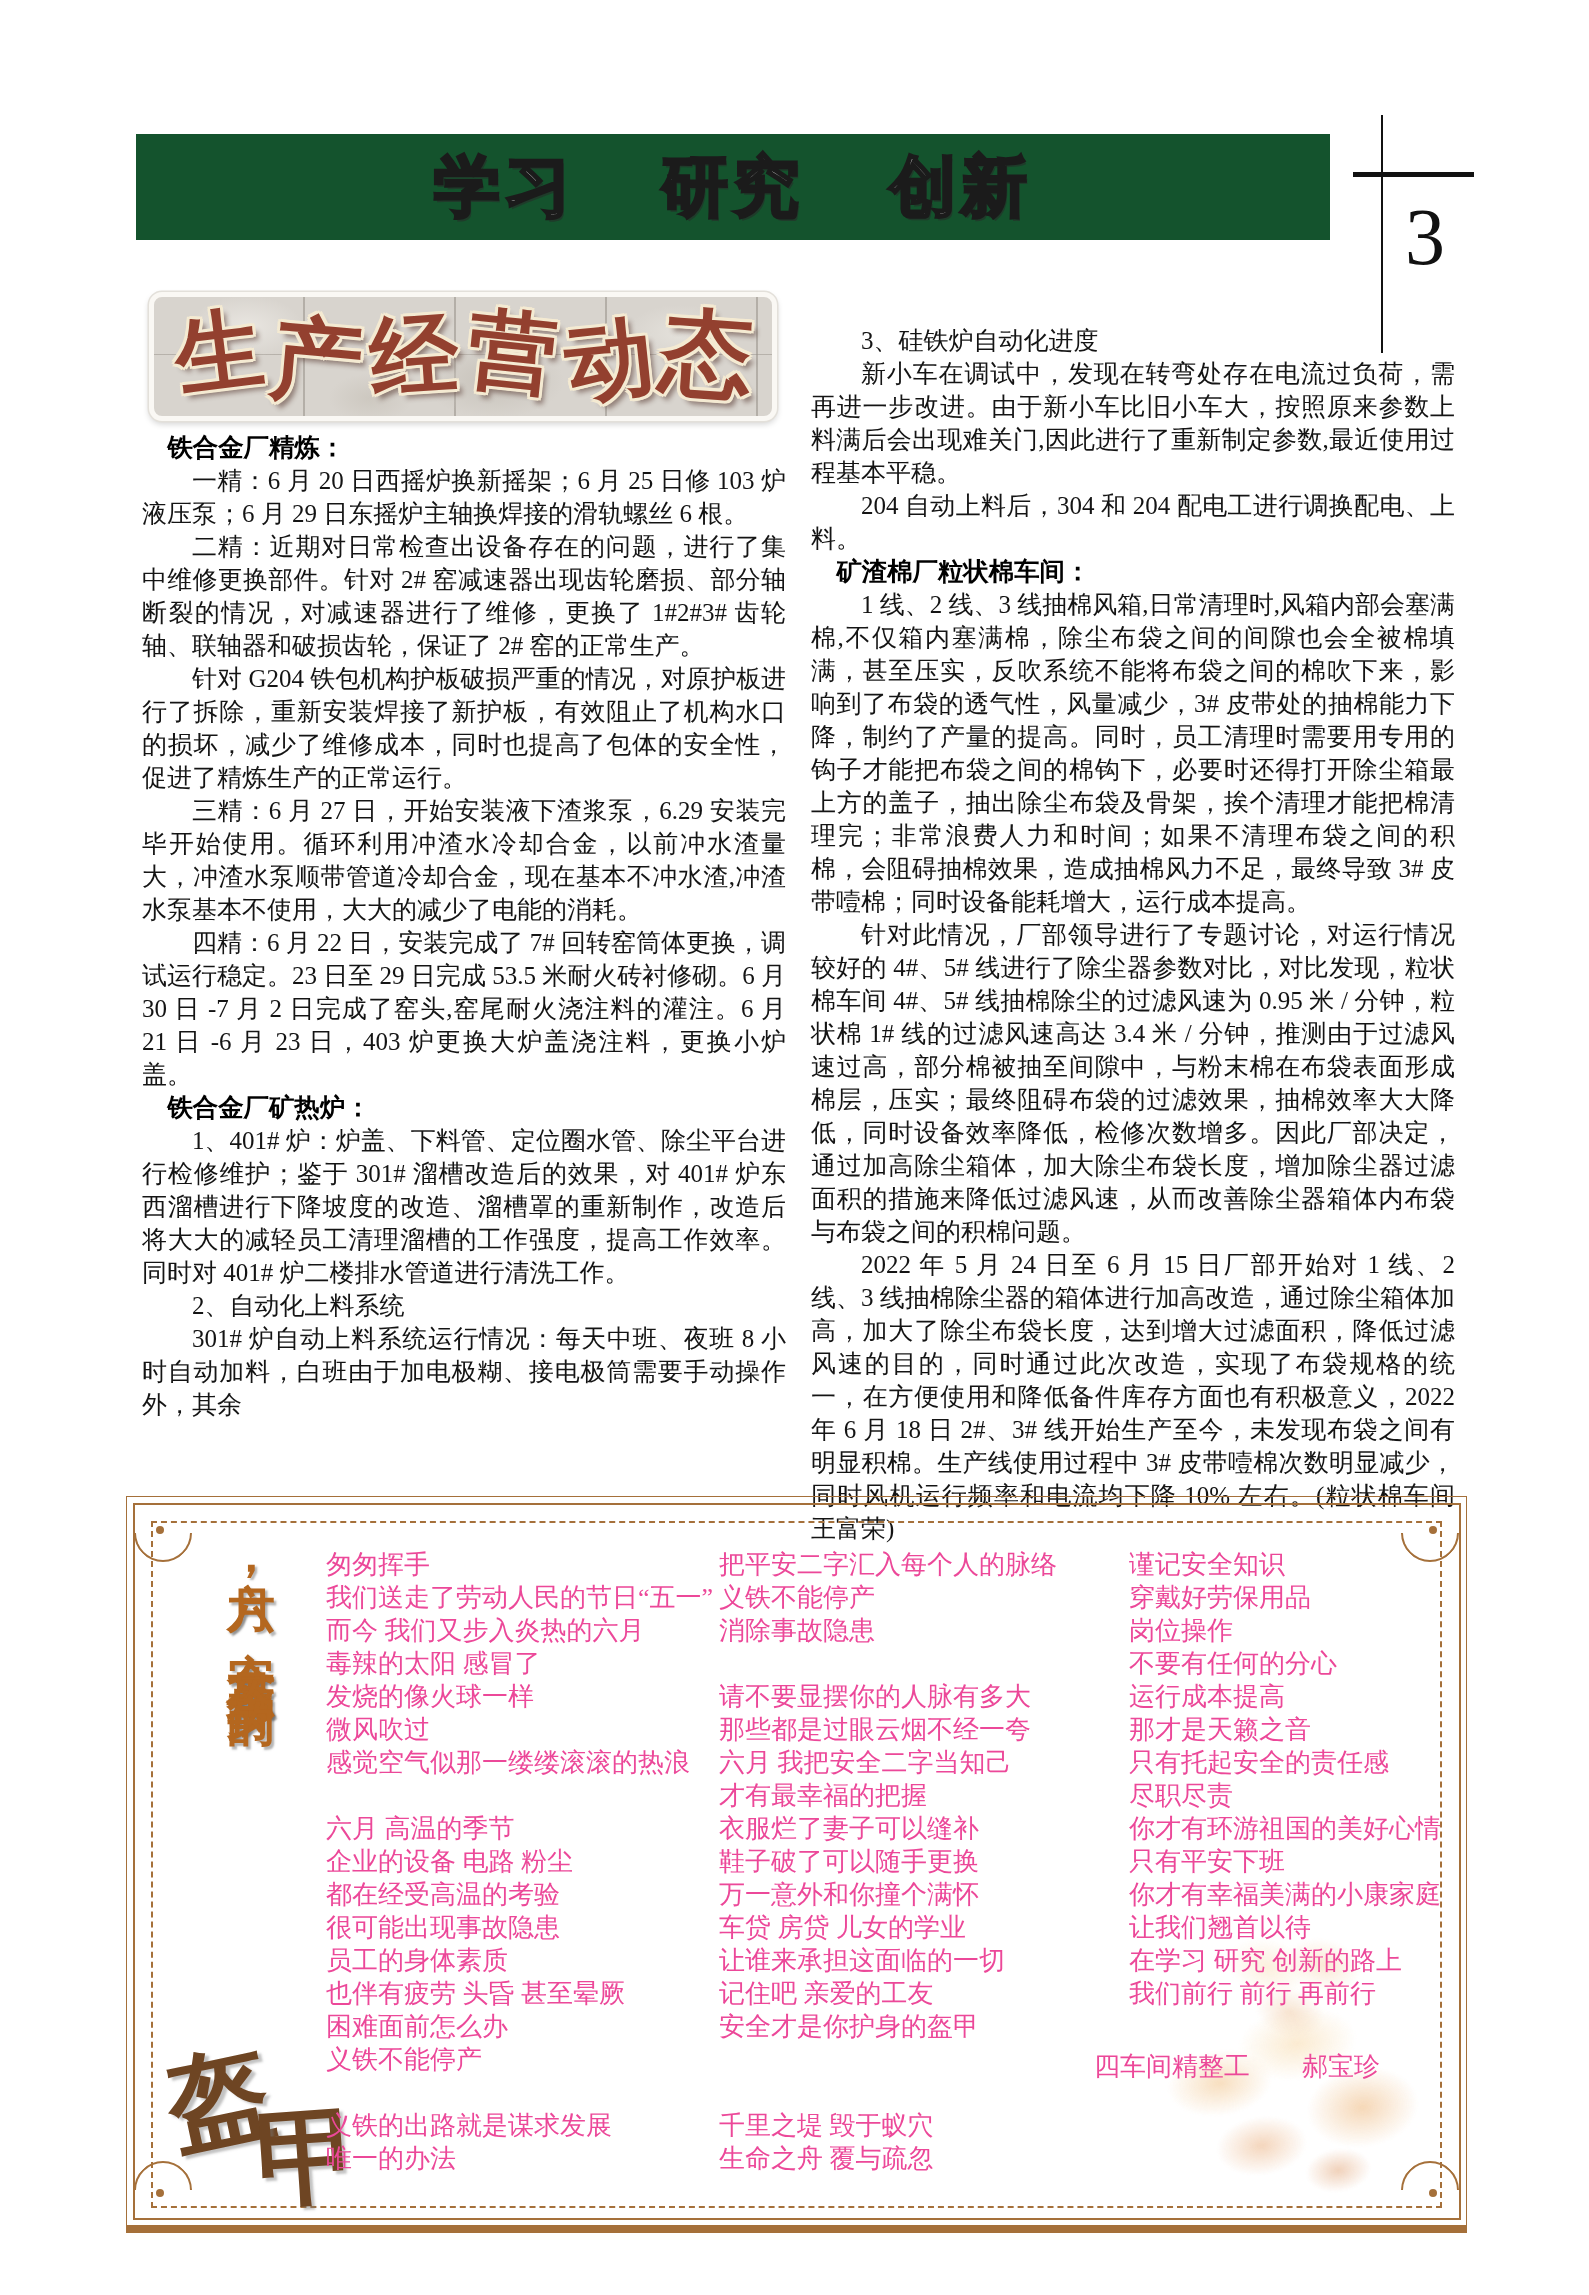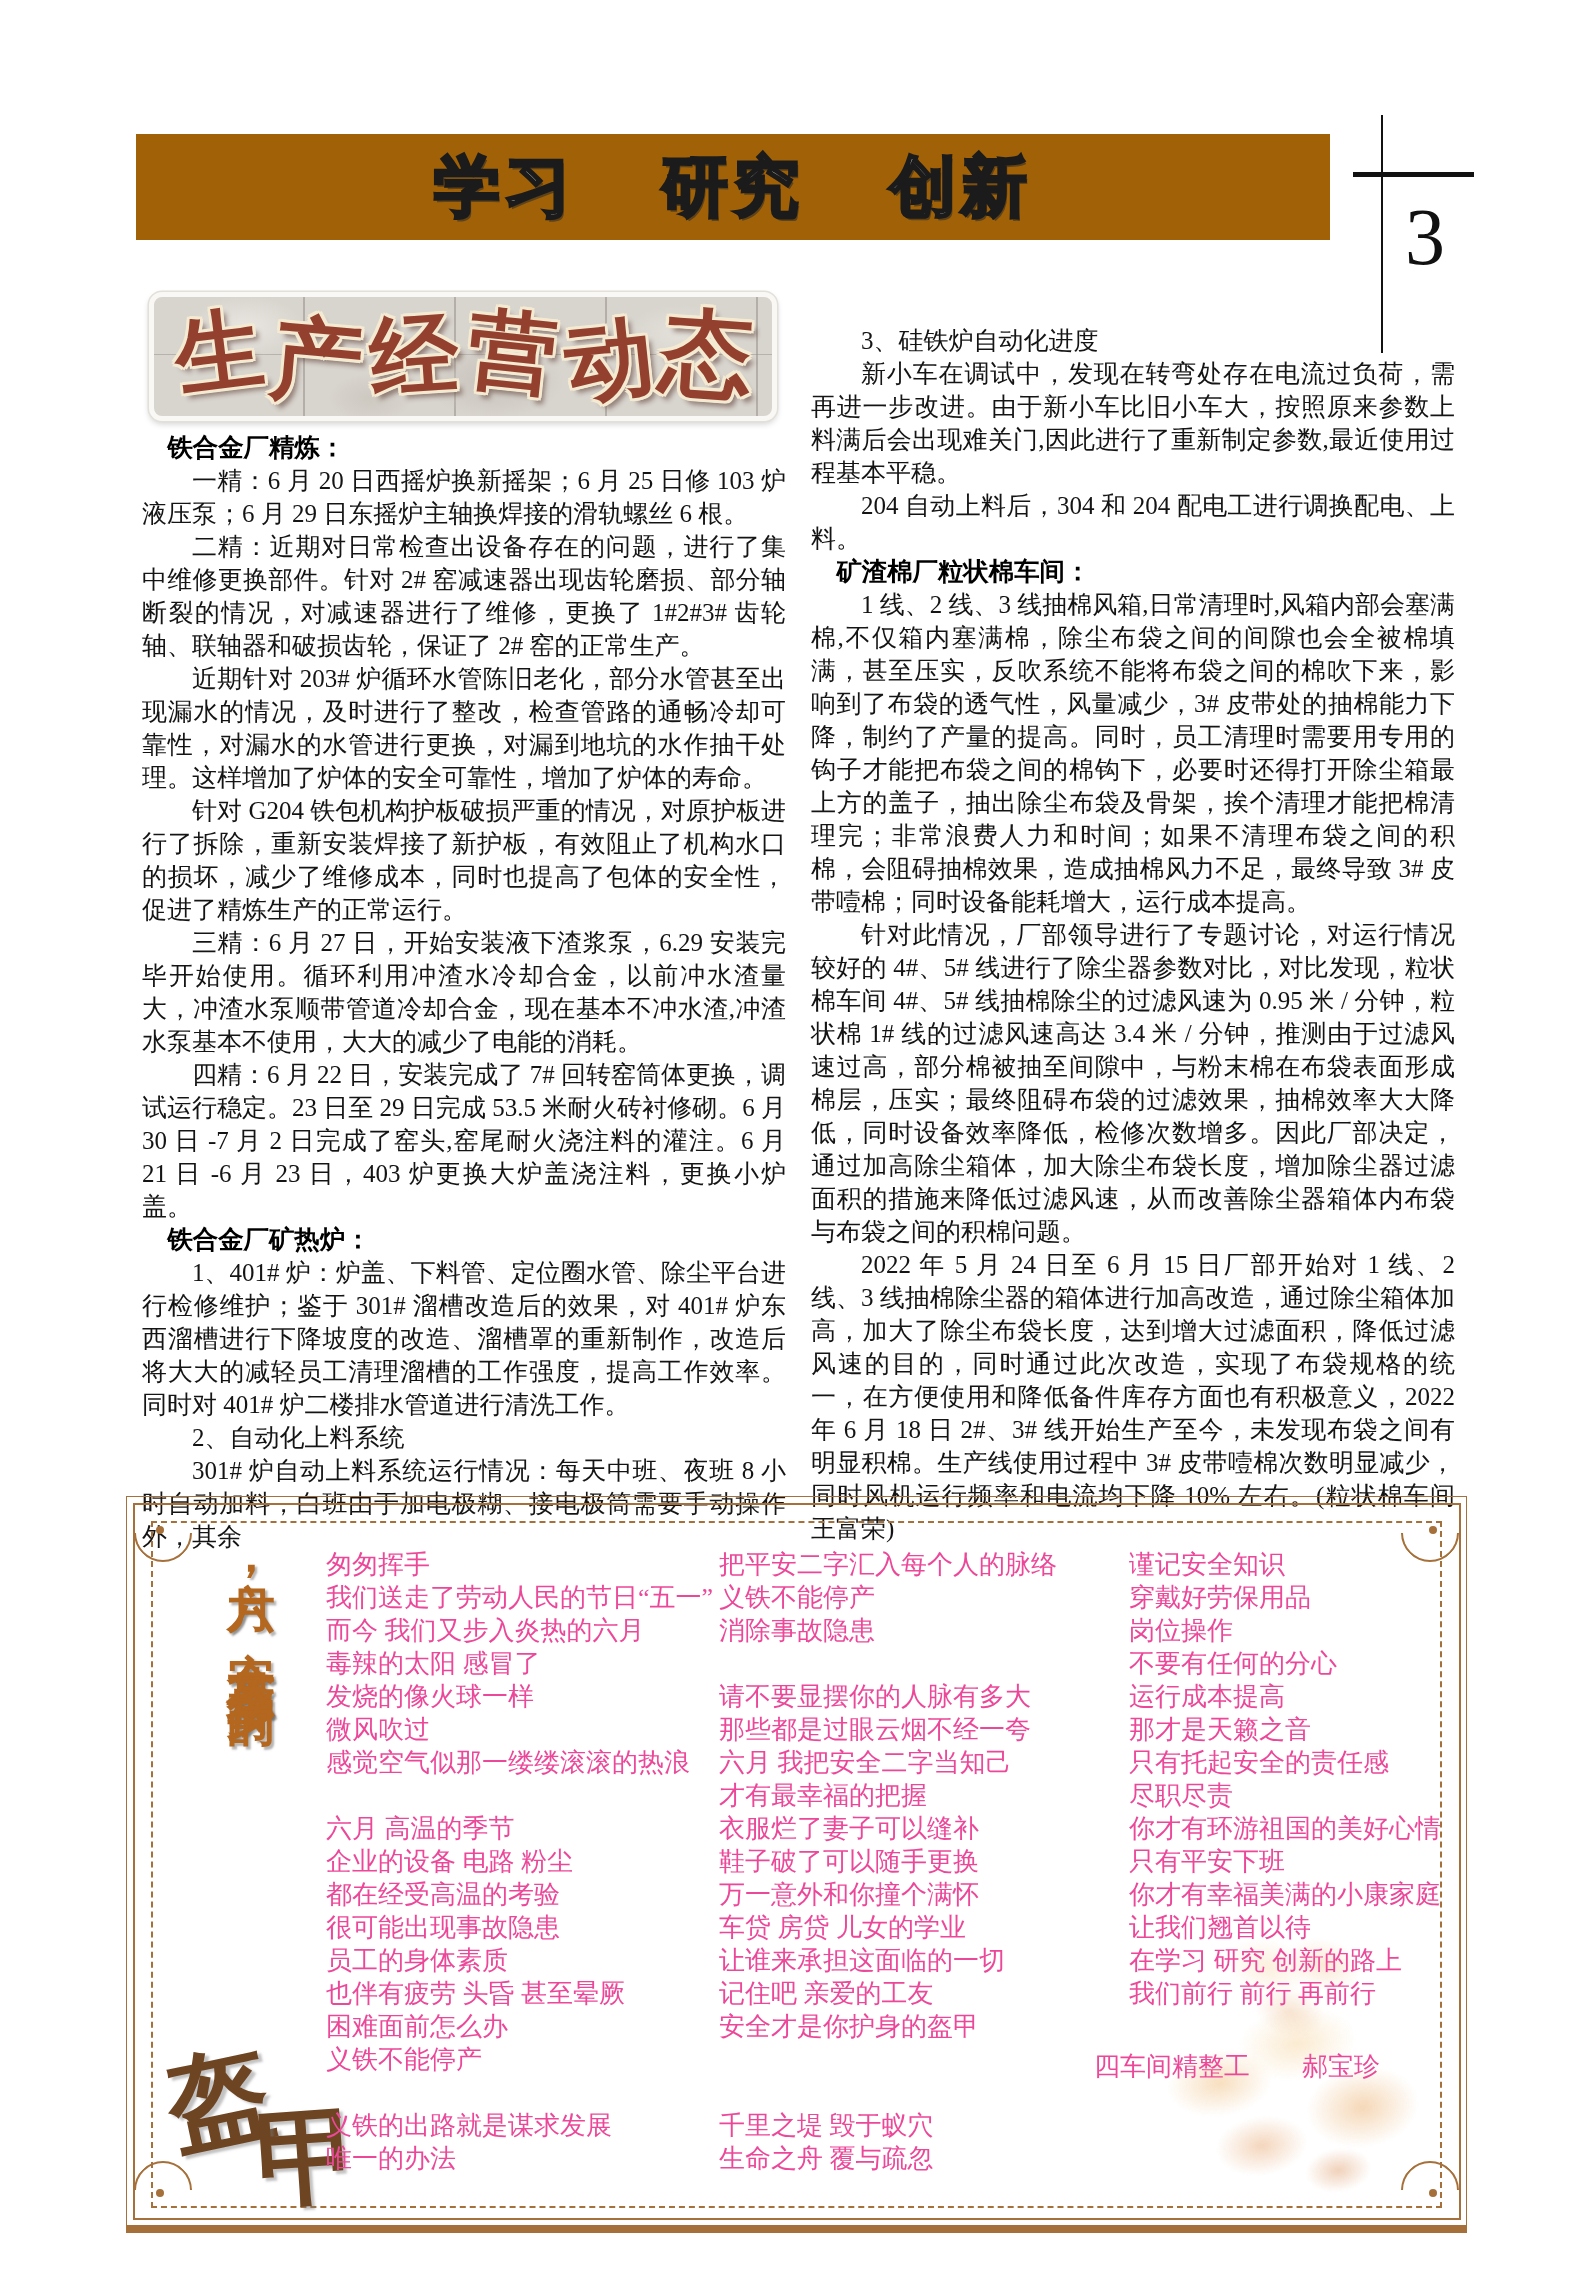--- a/index.html
+++ b/index.html
@@ -6,21 +6,21 @@
   body{
     width:1589px;height:2295px;position:relative;background:#ffffff;
     font-family:"Liberation Serif","DejaVu Serif",serif;color:#141414;
     overflow:hidden;
   }
   [data-name]{box-sizing:border-box;}
 
   
   .masthead{
     position:absolute;left:136px;top:134px;width:1194px;height:106px;
-    background:#a16207;display:flex;align-items:center;justify-content:center;
+    background:#14532d;display:flex;align-items:center;justify-content:center;
   }
   .mast-words{display:flex;gap:86px;}
   .mast-words span{
     font-family:"Liberation Sans","DejaVu Sans",sans-serif;font-weight:bold;
     font-size:66px;letter-spacing:5px;color:#d8d8d8;
     -webkit-text-stroke:3px #1b1b1b;
     text-shadow:2px 2.5px 0 rgba(40,40,40,.55);
   }
   .crop-v{position:absolute;left:1381px;top:115px;width:2px;height:238px;background:#111;}
   .crop-h{position:absolute;left:1353px;top:172px;width:121px;height:4.5px;background:#111;}
@@ -159,21 +159,20 @@
         <span data-name="banner-char">营</span>
         <span data-name="banner-char">动</span>
         <span data-name="banner-char">态</span>
       </div>
   </div>
 
   <div class="col col-left" data-name="article-column-left">
       <div class="para heading" data-name="article-heading">铁合金厂精炼：</div>
       <div class="para indent" data-name="article-paragraph">一精：6 月 20 日西摇炉换新摇架；6 月 25 日修 103 炉液压泵；6 月 29 日东摇炉主轴换焊接的滑轨螺丝 6 根。</div>
       <div class="para indent" data-name="article-paragraph">二精：近期对日常检查出设备存在的问题，进行了集中维修更换部件。针对 2# 窑减速器出现齿轮磨损、部分轴断裂的情况，对减速器进行了维修，更换了 1#2#3# 齿轮轴、联轴器和破损齿轮，保证了 2# 窑的正常生产。</div>
-      <div class="para indent" data-name="article-paragraph">近期针对 203# 炉循环水管陈旧老化，部分水管甚至出现漏水的情况，及时进行了整改，检查管路的通畅冷却可靠性，对漏水的水管进行更换，对漏到地坑的水作抽干处理。这样增加了炉体的安全可靠性，增加了炉体的寿命。</div>
       <div class="para indent" data-name="article-paragraph">针对 G204 铁包机构护板破损严重的情况，对原护板进行了拆除，重新安装焊接了新护板，有效阻止了机构水口的损坏，减少了维修成本，同时也提高了包体的安全性，促进了精炼生产的正常运行。</div>
       <div class="para indent" data-name="article-paragraph">三精：6 月 27 日，开始安装液下渣浆泵，6.29 安装完毕开始使用。循环利用冲渣水冷却合金，以前冲水渣量大，冲渣水泵顺带管道冷却合金，现在基本不冲水渣,冲渣水泵基本不使用，大大的减少了电能的消耗。</div>
       <div class="para indent" data-name="article-paragraph">四精：6 月 22 日，安装完成了 7# 回转窑筒体更换，调试运行稳定。23 日至 29 日完成 53.5 米耐火砖衬修砌。6 月 30 日 -7 月 2 日完成了窑头,窑尾耐火浇注料的灌注。6 月 21 日 -6 月 23 日，403 炉更换大炉盖浇注料，更换小炉盖。</div>
       <div class="para heading" data-name="article-heading">铁合金厂矿热炉：</div>
       <div class="para indent" data-name="article-paragraph">1、401# 炉：炉盖、下料管、定位圈水管、除尘平台进行检修维护；鉴于 301# 溜槽改造后的效果，对 401# 炉东西溜槽进行下降坡度的改造、溜槽罩的重新制作，改造后将大大的减轻员工清理溜槽的工作强度，提高工作效率。同时对 401# 炉二楼排水管道进行清洗工作。</div>
       <div class="para indent" data-name="article-paragraph">2、自动化上料系统</div>
       <div class="para indent" data-name="article-paragraph">301# 炉自动上料系统运行情况：每天中班、夜班 8 小时自动加料，白班由于加电极糊、接电极筒需要手动操作外，其余</div>
     </div>
   <div class="col col-right" data-name="article-column-right">
       <div class="para indent" data-name="article-paragraph">3、硅铁炉自动化进度</div>

